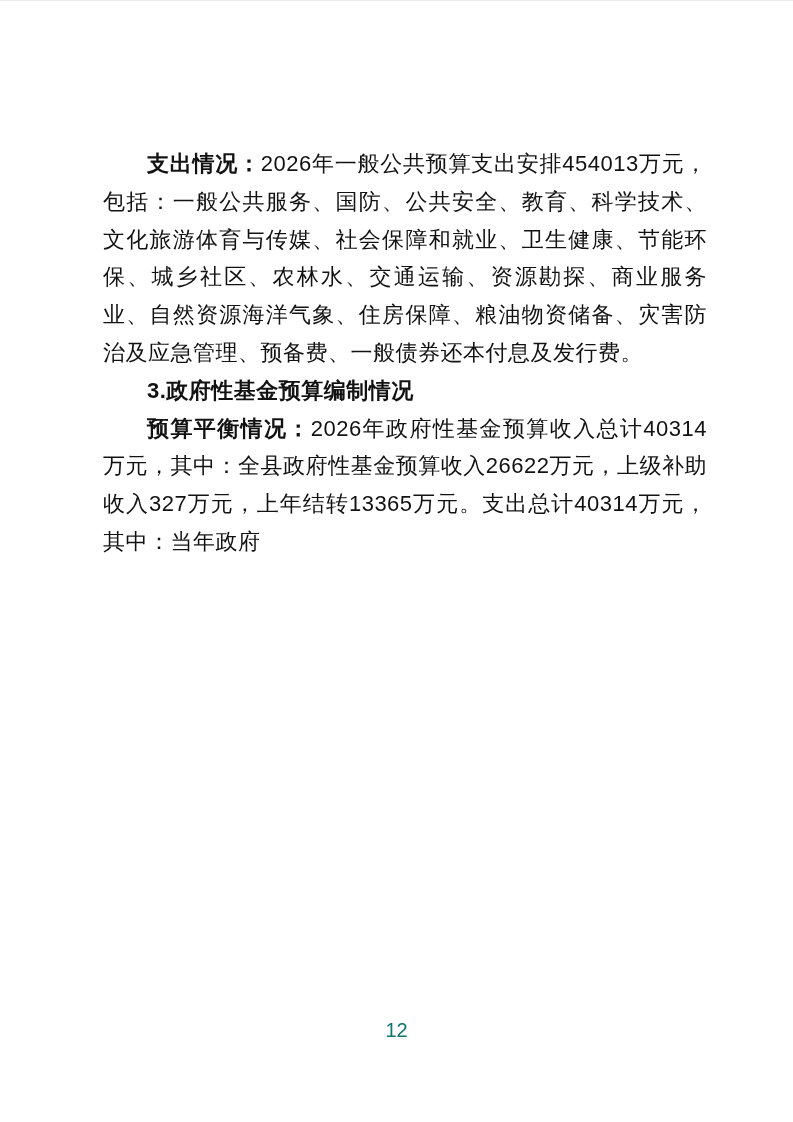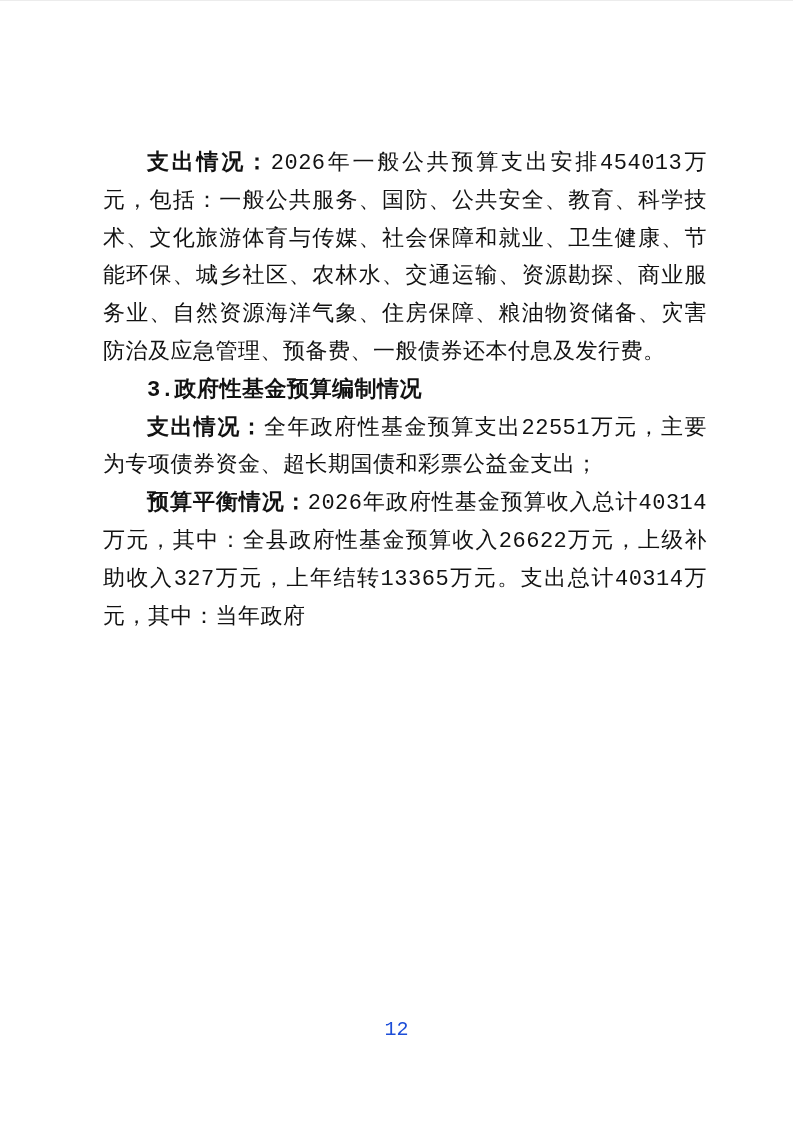--- a/index.html
+++ b/index.html
@@ -8,21 +8,21 @@
     background: #ffffff;
   }
   .page {
     position: relative;
     width: 793px;
     height: 1122px;
     background: #ffffff;
     border-top: 1px solid #ececec;
     box-sizing: border-box;
     overflow: hidden;
-    font-family: Liberation Mono, monospace;
+    font-family: Liberation Sans, sans-serif;
     color: #121212;
   }
   .text-block {
     position: absolute;
     left: 103px;
     width: 604px;
     top: 144px;
     font-size: 22px;
     line-height: 37.8px;
     text-align: justify;
@@ -43,41 +43,38 @@
     font-weight: 700;
   }
   .page-number {
     position: absolute;
     top: 1014px;
     left: 0;
     width: 100%;
     text-align: center;
     font-size: 20px;
     line-height: 30px;
-    color: #1d4ed8;
+    color: #0f766e;
   }
 </style>
 </head>
 <body>
 
 <div class="page">
 
   <div class="text-block">
 
     <p class="para">
       <span class="lead">支出情况：</span><span>2026年一般公共预算支出安排454013万元，包括：一般公共服务、国防、公共安全、教育、科学技术、文化旅游体育与传媒、社会保障和就业、卫生健康、节能环保、城乡社区、农林水、交通运输、资源勘探、商业服务业、自然资源海洋气象、住房保障、粮油物资储备、灾害防治及应急管理、预备费、一般债券还本付息及发行费。</span>
     </p>
 
 
     <h3 class="section-heading">3.政府性基金预算编制情况</h3>
 
 
-    <p class="para">
-      <span class="lead">支出情况：</span><span>全年政府性基金预算支出22551万元，主要为专项债券资金、超长期国债和彩票公益金支出；</span>
-    </p>
 
     <p class="para">
       <span class="lead">预算平衡情况：</span><span>2026年政府性基金预算收入总计40314万元，其中：全县政府性基金预算收入26622万元，上级补助收入327万元，上年结转13365万元。支出总计40314万元，其中：当年政府</span>
     </p>
 
   </div>
 
   <div class="page-number">12</div>
 
 </div>

